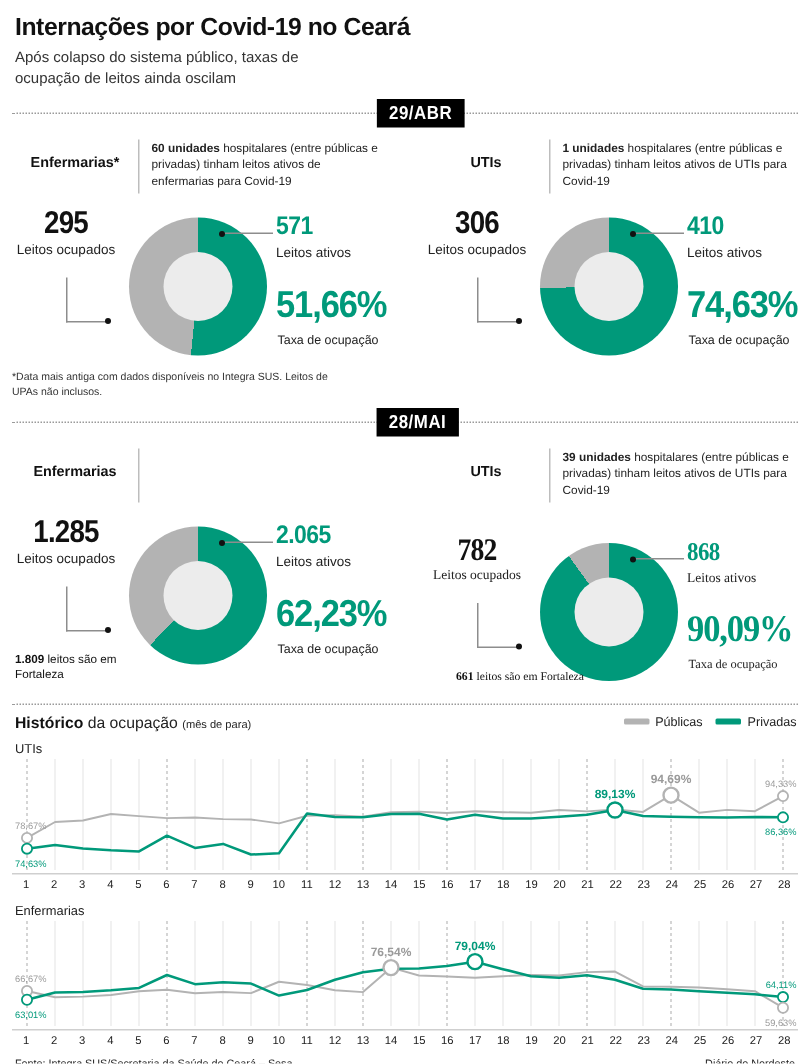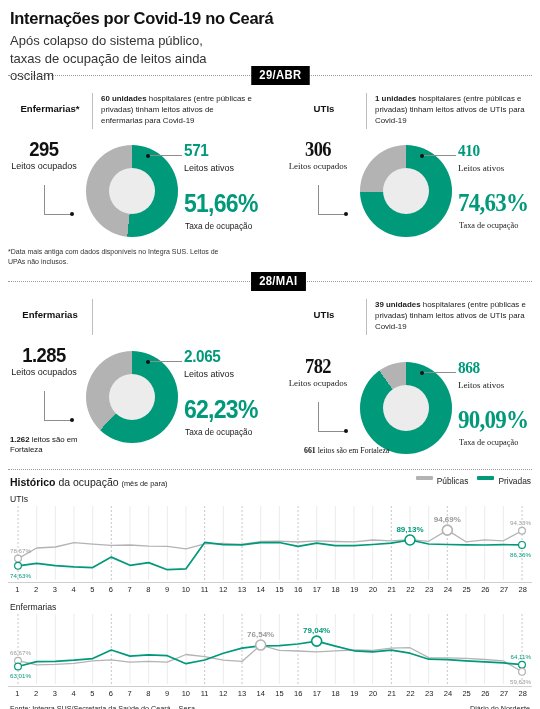--- a/index.html
+++ b/index.html
@@ -15,21 +15,21 @@
 
   
   .title {
     font-size: 16.5px;
     font-weight: bold;
     letter-spacing: -0.3px;
     margin: 9px 0 0 2px;
     color: #111;
   }
   .subtitle {
-    font-size: 13px;
+    font-size: 10px;
     line-height: 1.35;
     margin: 4px 0 0 2px;
     color: #333;
     max-width: 220px;
   }
 
   
   .date-badge {
     position: absolute;
     background: #000;
@@ -165,21 +165,21 @@
     position: absolute; left: 10px; top: 467px;
     font-size: 10.5px; color: #222;
   }
   .hist-title b { font-weight: bold; color: #111; }
   .hist-title .sm { font-size: 7.4px; }
   .legend {
     position: absolute; right: 9px; top: 467px;
     display: flex; align-items: center; gap: 9px;
     font-size: 8.4px; color: #222;
   }
-  .legend .item { display: flex; gap: 4px; }
+  .legend .item { display: flex; align-items: center; gap: 4px; }
   .legend .sw { width: 17px; height: 3.5px; border-radius: 1px; }
   .chart-label {
     position: absolute; font-size: 8.6px; color: #222;
   }
   .rule {
     position: absolute; left: 8px; width: 524px;
     border-top: 1px solid #cfcfcf; height: 0;
   }
   .axis-row {
     position: absolute; left: 8px; width: 524px;
@@ -233,21 +233,21 @@
   </div>
 
   <div class="block" style="left:282px;top:84px;width:252px;">
     <div class="blk-head">
       <div class="blk-cat">UTIs</div>
       <div class="blk-sep"></div>
       <div class="blk-desc">
         <b>1 unidades</b><span> hospitalares (entre públicas e privadas) tinham leitos ativos de UTIs para Covid-19</span>
       </div>
     </div>
-    <div class="donut-wrap" style="margin-top:4px;font-family:Liberation Serif, serif;">
+    <div class="donut-wrap" style="margin-top:4px;">
       <div class="donut" id="donut-0-r" style="background: conic-gradient(rgb(0, 153, 122) 0deg, rgb(0, 153, 122) 268.668deg, rgb(179, 179, 179) 268.668deg, rgb(179, 179, 179) 360deg);"></div>
       <div class="occ-num">306</div>
       <div class="occ-lbl">Leitos ocupados</div>
       <div class="leader" style="left:36px;top:52px;">
         <div class="ln" style="left:0;top:0;width:1px;height:30px;"></div>
         <div class="ln" style="left:0;top:29px;width:28px;height:1px;"></div>
         <div class="dot" style="left:26px;top:27px;"></div>
       </div>
       <div class="act-num">410</div>
       <div class="act-lbl">Leitos ativos</div>
@@ -281,21 +281,21 @@
       </div>
       <div class="act-num">2.065</div>
       <div class="act-lbl">Leitos ativos</div>
       <div class="leader" style="left:140px;top:22px;">
         <div class="ln" style="left:0;top:0;width:34px;height:1px;"></div>
         <div class="dot" style="left:-2px;top:-1px;"></div>
       </div>
       <div class="rate-num">62,23%</div>
       <div class="rate-lbl">Taxa de ocupação</div>
       <div class="note-fort" style="left:2px;top:96px;">
-        <b>1.262</b><span> leitos são em Fortaleza</span>
+        <b>1.809</b><span> leitos são em Fortaleza</span>
       </div>
     </div>
   </div>
 
   <div class="block" style="left:282px;top:290px;width:252px;">
     <div class="blk-head">
       <div class="blk-cat">UTIs</div>
       <div class="blk-sep"></div>
       <div class="blk-desc">
         <b>39 unidades</b><span> hospitalares (entre públicas e privadas) tinham leitos ativos de UTIs para Covid-19</span>

